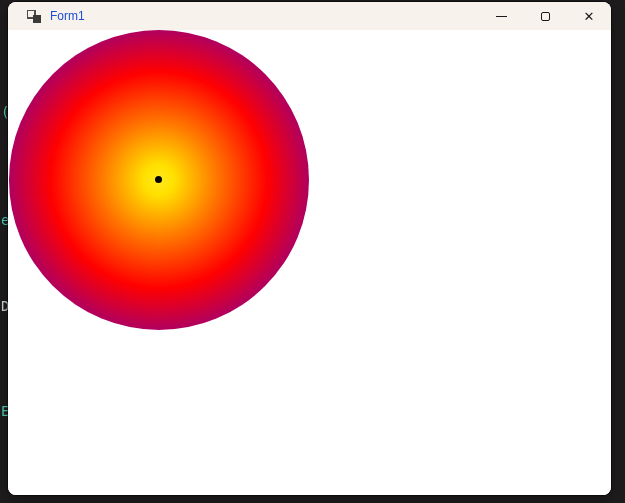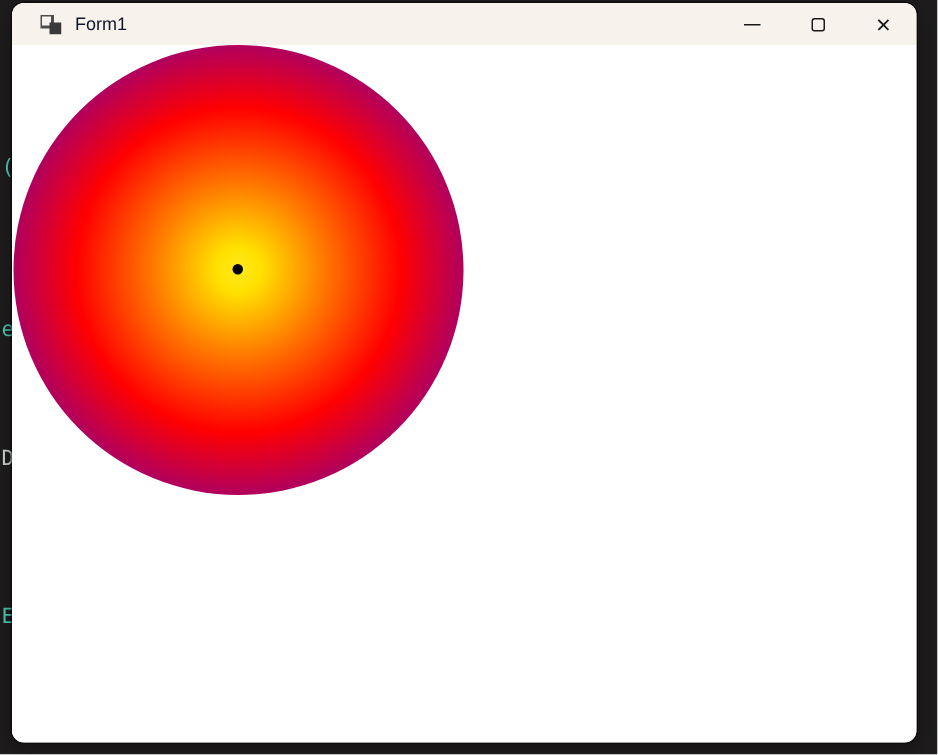--- a/index.html
+++ b/index.html
@@ -52,21 +52,21 @@
     box-sizing: border-box;
   }
   .app-icon {
     width: 14px;
     height: 13px;
     margin-right: 9px;
     flex: 0 0 auto;
   }
   .title-text {
     font-size: 12px;
-    color: #0f172a;
+    color: #1d4ed8;
     flex: 1 1 auto;
   }
   .window-controls {
     display: flex;
     height: 100%;
     align-items: stretch;
   }
   .win-btn {
     width: 44px;
     display: flex;

